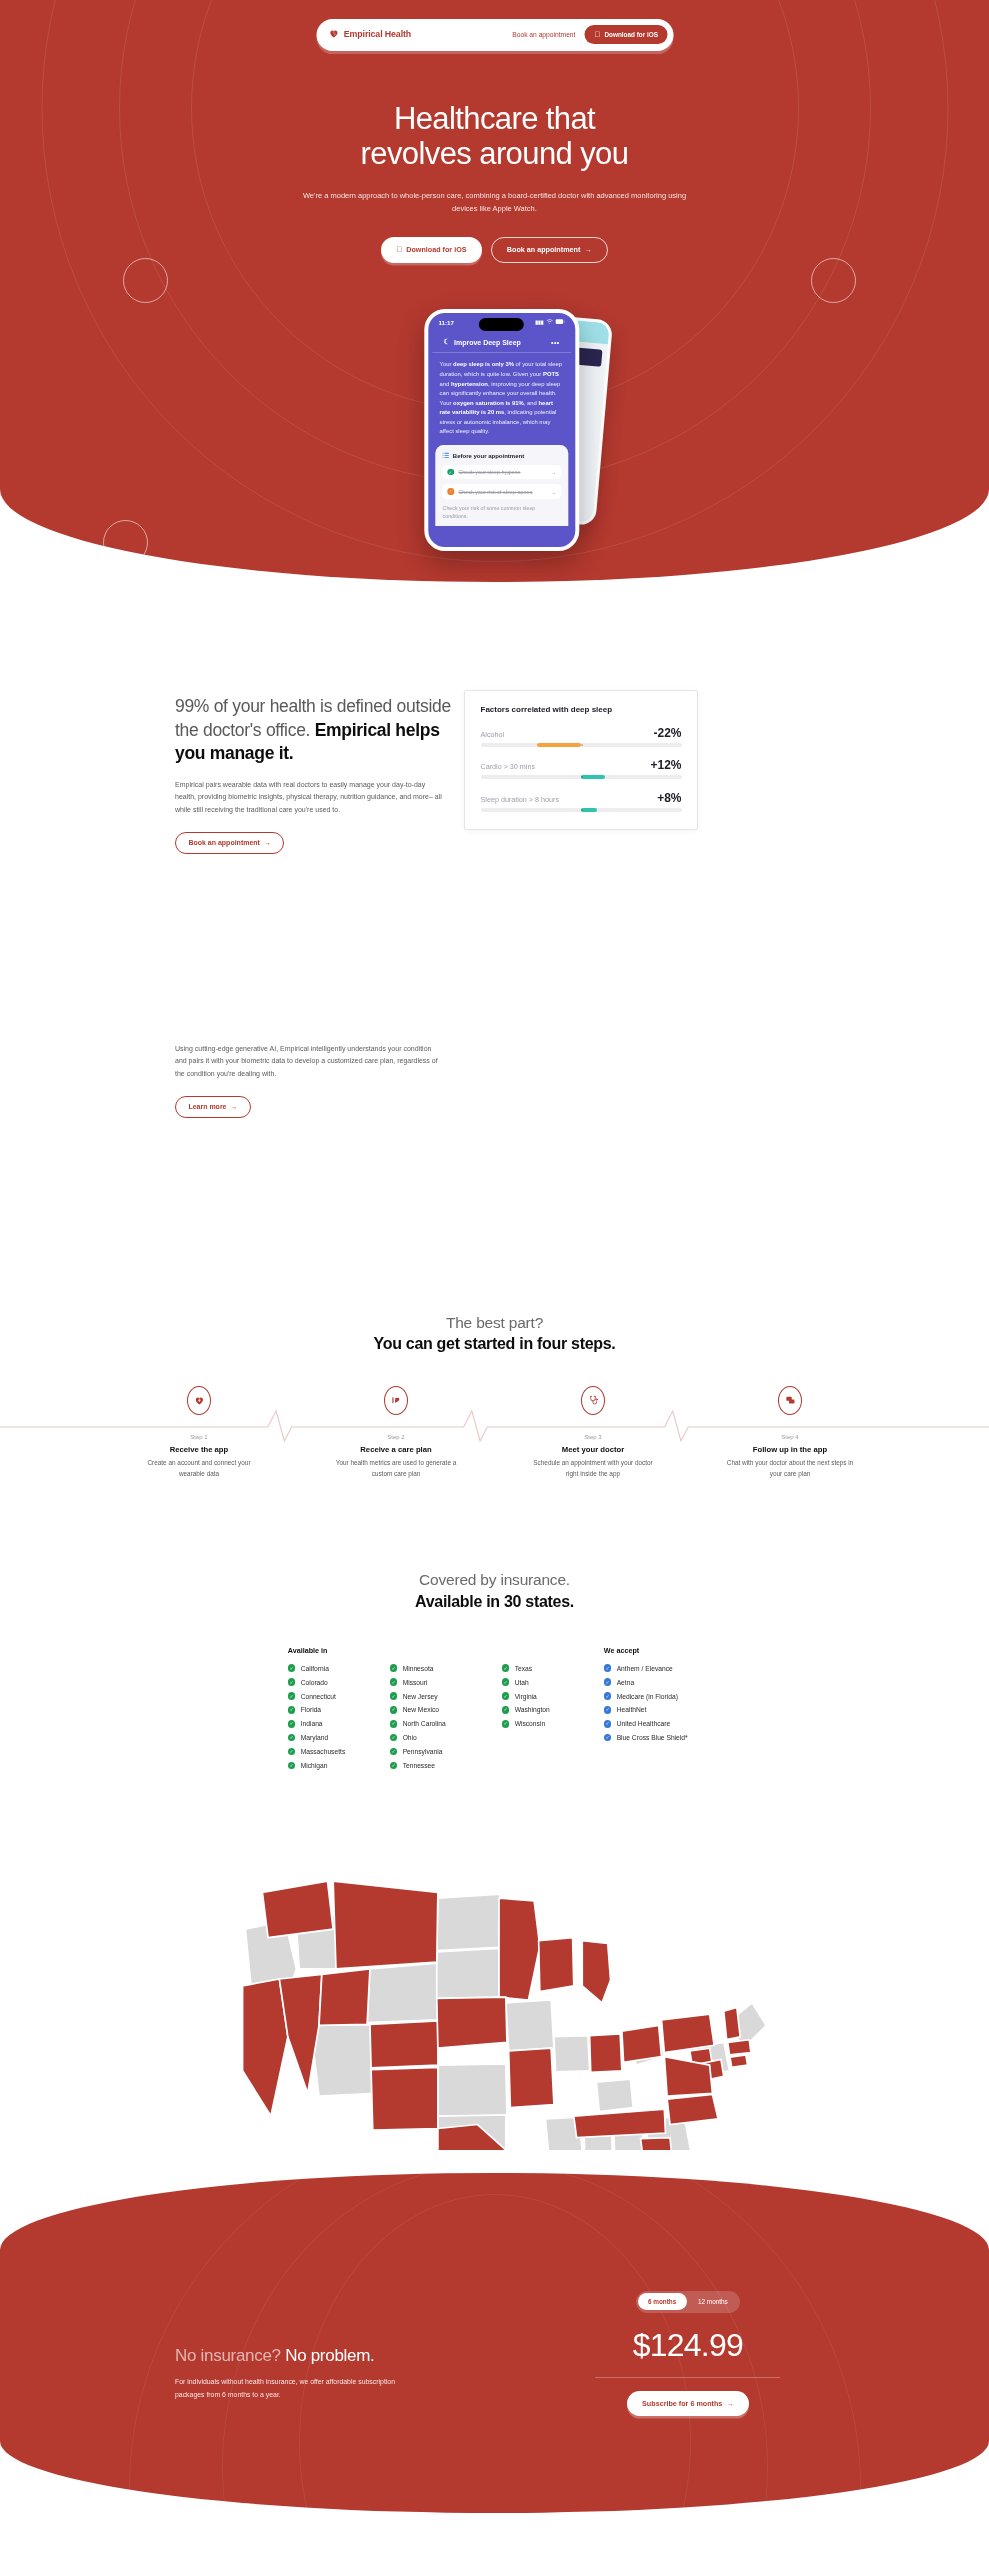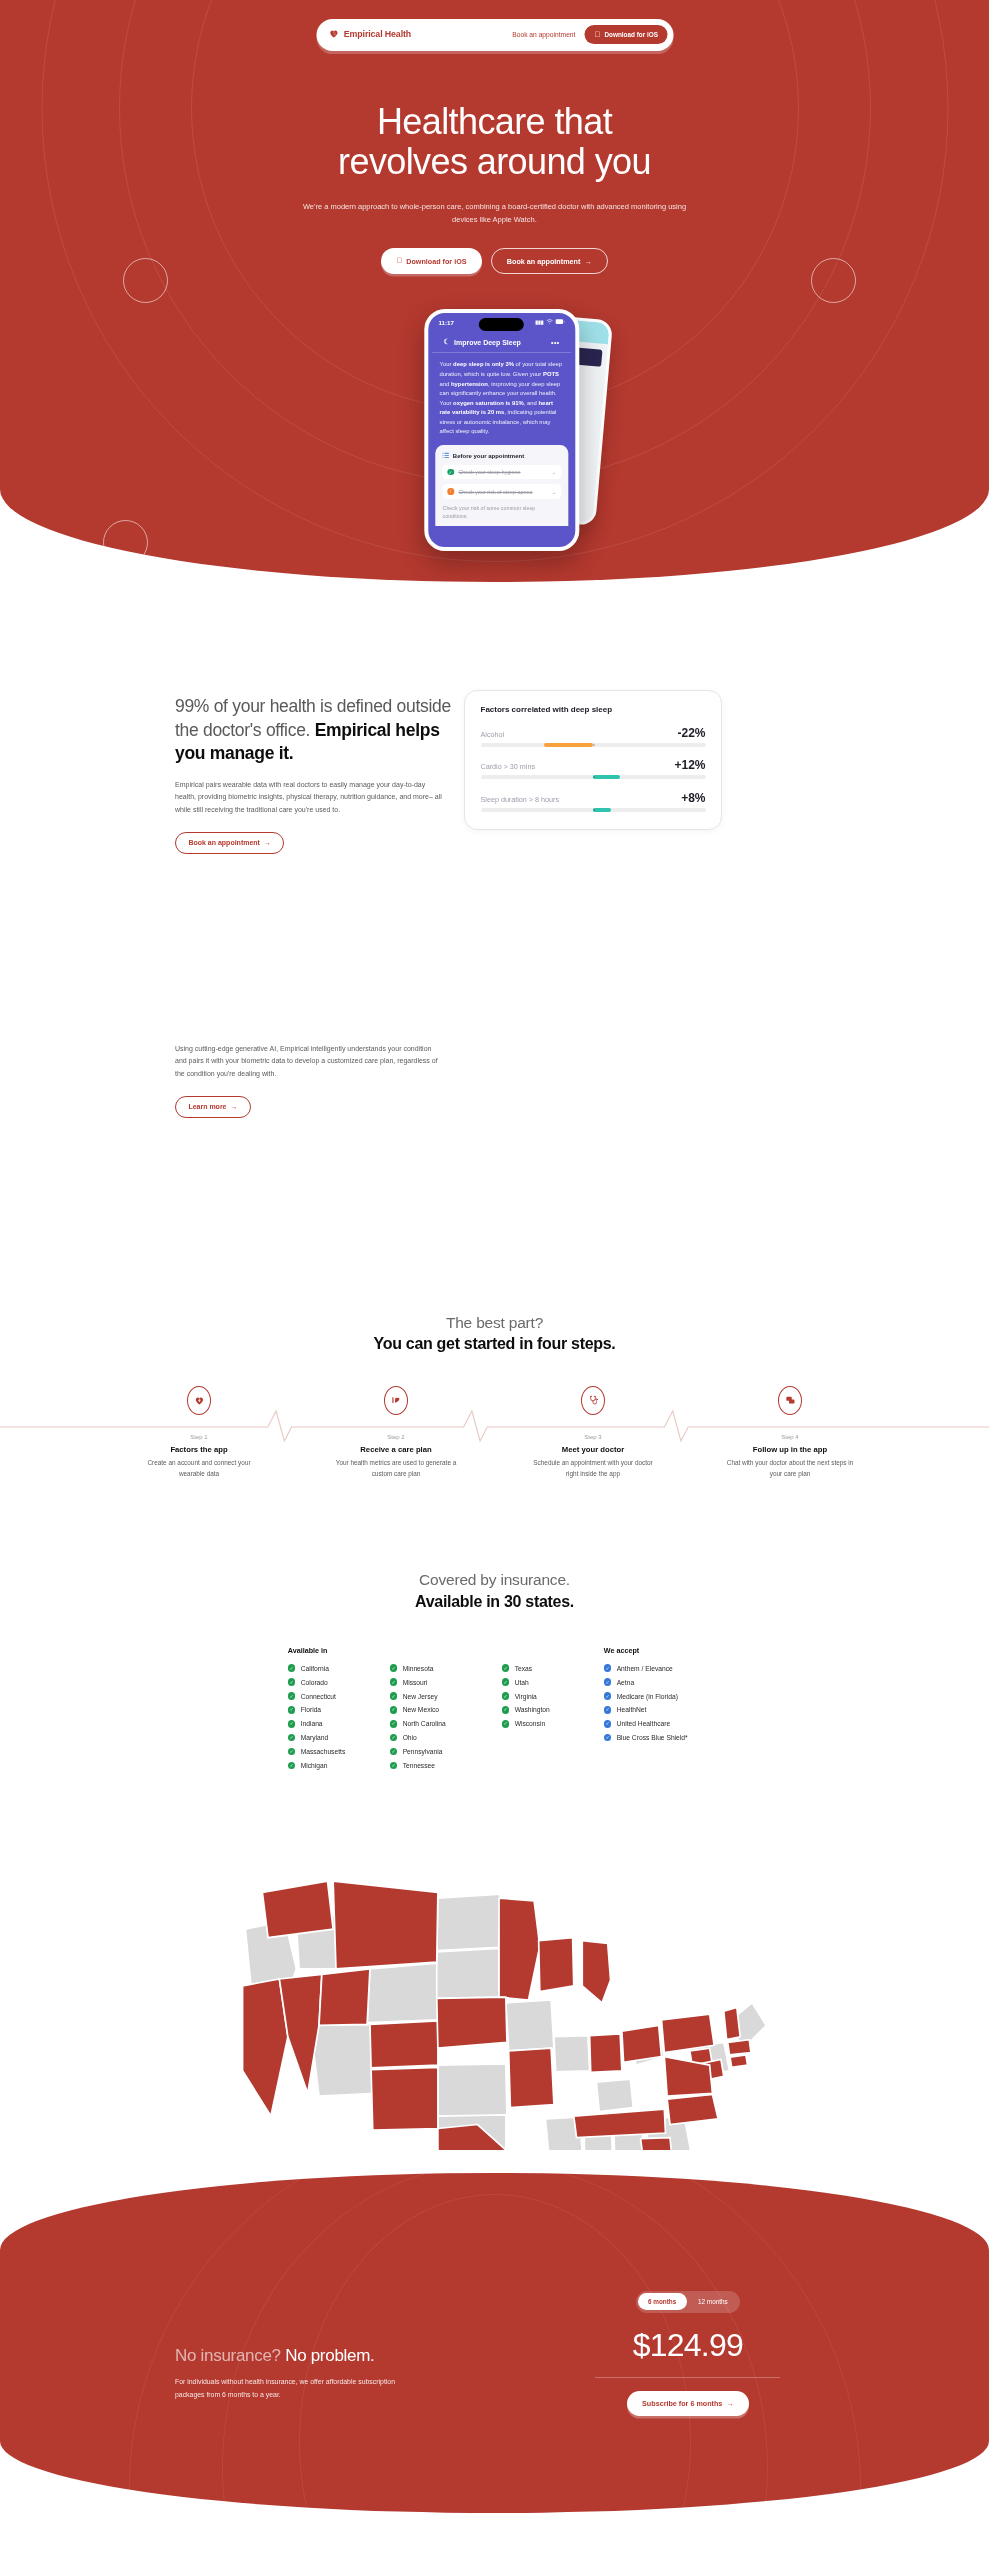--- a/index.html
+++ b/index.html
@@ -53,21 +53,21 @@
     border-radius: 15.5px; white-space: nowrap; cursor: pointer;
     font-weight: 600; border: none; text-decoration: none;
   }
   .nav-cta {
     background: #b4392f; color: #fff; font-size: 6.4px;
     padding: 5.7px 9.8px;
   }
 
   .hero-inner { position: relative; z-index: 10; text-align: center; padding-top: 102px; }
   .hero-title {
-    font-size: 36px; line-height: 1.12; font-weight: 400; color: #fff;
+    font-size: 31px; line-height: 1.12; font-weight: 400; color: #fff;
     letter-spacing: -0.6px;
   }
   .hero-sub {
     margin: 17.5px auto 0; max-width: 397px;
     font-size: 7.5px; line-height: 1.75; color: rgba(255,255,255,0.86);
   }
   .hero-btns { margin-top: 21.6px; display: flex; justify-content: center; gap: 9.3px; }
   .btn-white {
     background: #fff; color: #b4392f; font-size: 7.2px; padding: 7.7px 15px;
     box-shadow: 0 2.6px 0 rgba(255,255,255,0.25);
@@ -148,21 +148,21 @@
   .body-copy {
     margin-top: 13.4px; font-size: 7px; line-height: 1.78; color: #5b5b5e; max-width: 268px;
   }
   .btn-outline {
     margin-top: 15.5px; background: #fff; color: #b4392f; border: 0.7px solid #b4392f;
     font-size: 7px; padding: 6.7px 12.4px;
   }
 
   
   .factors-card {
-    width: 258px; background: #fff; border: 0.5px solid #e7e5e3; border-radius: 13px;
+    width: 234px; background: #fff; border: 0.5px solid #e7e5e3; border-radius: 2px;
     padding: 14.4px 15.5px 17.5px; box-shadow: 0 1.5px 7.2px rgba(0,0,0,0.04);
   }
   .factors-title { font-size: 8px; font-weight: 700; color: #20202a; }
   .factor { margin-top: 11.3px; }
   .factor-row { display: flex; align-items: baseline; }
   .factor-name { font-size: 7.2px; color: #9d9dab; }
   .factor-val { margin-left: auto; font-size: 12px; font-weight: 700; color: #20202a; }
   .factor-track {
     margin-top: 3.1px; height: 4.1px; background: #ededf0; border-radius: 2.6px; position: relative;
   }
@@ -425,21 +425,21 @@
     </svg>
     <div class="steps-row">
       <div class="step">
         <div class="step-icon">
           <svg width="10.8" height="10.8" viewBox="0 0 24 24" fill="#b4392f">
               <path d="M12 21s-8-5.2-8-10.6A4.7 4.7 0 0 1 12 7a4.7 4.7 0 0 1 8 3.4C20 15.8 12 21 12 21z"></path>
               <path d="M12 9v5m0 0l-2.4-2.4M12 14l2.4-2.4" stroke="#fff" stroke-width="1.7" fill="none" stroke-linecap="round"></path>
             </svg>
         </div>
         <div class="step-label">Step 1</div>
-        <div class="step-title">Factors the app</div>
+        <div class="step-title">Receive the app</div>
         <div class="step-desc">Create an account and connect your wearable data</div>
       </div>
       <div class="step">
         <div class="step-icon">
           <svg width="10.8" height="10.8" viewBox="0 0 24 24" fill="#b4392f">
               <rect x="3" y="5" width="2.6" height="13" rx="1"></rect>
               <path d="M9 17c4-1 8-3.6 9.4-7.2a2.8 2.8 0 0 0-4.4-3.2 2.8 2.8 0 0 0-4.6 1.6C9 11 9 14 9 17z"></path>
             </svg>
         </div>
         <div class="step-label">Step 2</div>

